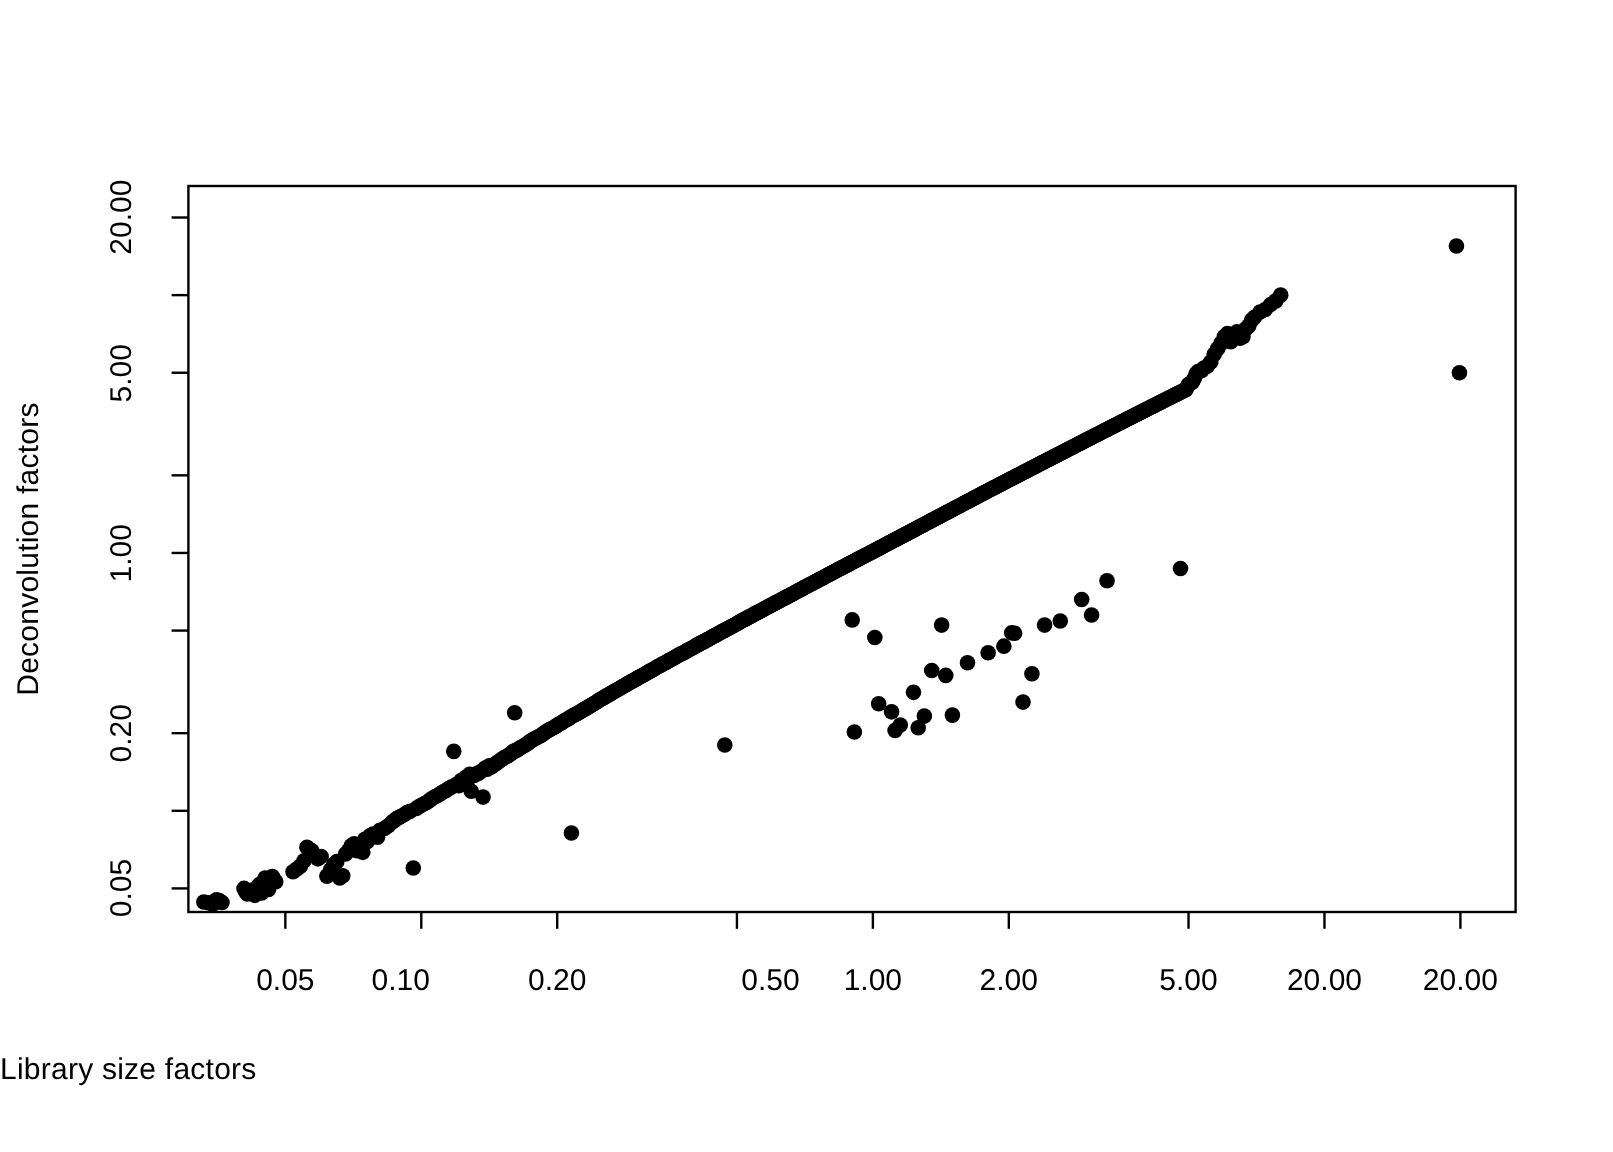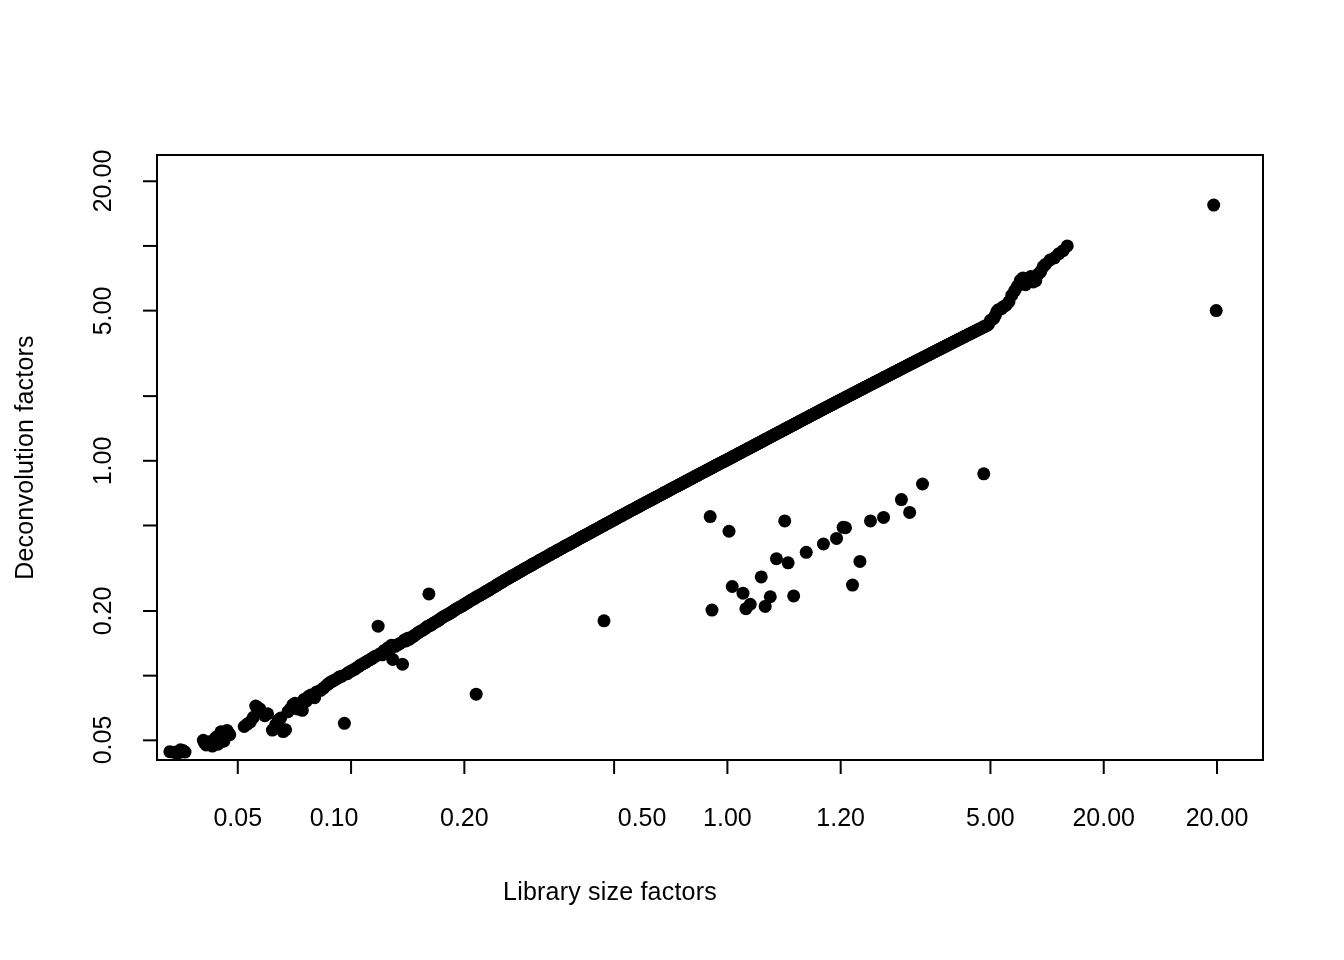--- a/index.html
+++ b/index.html
@@ -33,21 +33,21 @@
     font-size: 25px;
     font-family: "Liberation Sans", sans-serif;
     color: #000000;
     white-space: nowrap;
     letter-spacing: 0.2px;
   }
   #xlabel {
     left: 0;
     top: 877px;
     width: 1220px;
-    text-align: center;
+    text-align: left;
   }
   #ylabel {
     left: 0;
     top: 0;
     width: 605px;
     height: 36px;
     text-align: center;
     transform-origin: 0 0;
     transform: translate(10px, 760px) rotate(-90deg);
   }
@@ -741,21 +741,21 @@
 
   <div class="axis-title" id="xlabel">Library size factors</div>
   <div class="axis-title" id="ylabel">Deconvolution factors</div>
 
   <div id="x-tick-labels">
       <div class="tick-label-x" style="left: 237.786px;">0.05</div>
       <div class="tick-label-x" style="left: 334px;">0.10</div>
       <div class="tick-label-x" style="left: 464.356px;">0.20</div>
       <div class="tick-label-x" style="left: 614.111px; margin-left: 28px;">0.50</div>
       <div class="tick-label-x" style="left: 727.396px;">1.00</div>
-      <div class="tick-label-x" style="left: 840.682px;">1.20</div>
+      <div class="tick-label-x" style="left: 840.682px;">2.00</div>
       <div class="tick-label-x" style="left: 990.437px;">5.00</div>
       <div class="tick-label-x" style="left: 1103.72px;">20.00</div>
       <div class="tick-label-x" style="left: 1217.01px;">20.00</div>
     </div>
   <div id="y-tick-labels">
       <div class="tick-label-y" style="top: 740.337px;">0.05</div>
       <div class="tick-label-y" style="top: 610.979px;">0.20</div>
       <div class="tick-label-y" style="top: 460.798px;">1.00</div>
       <div class="tick-label-y" style="top: 310.618px;">5.00</div>
       <div class="tick-label-y" style="top: 181.259px;">20.00</div>

